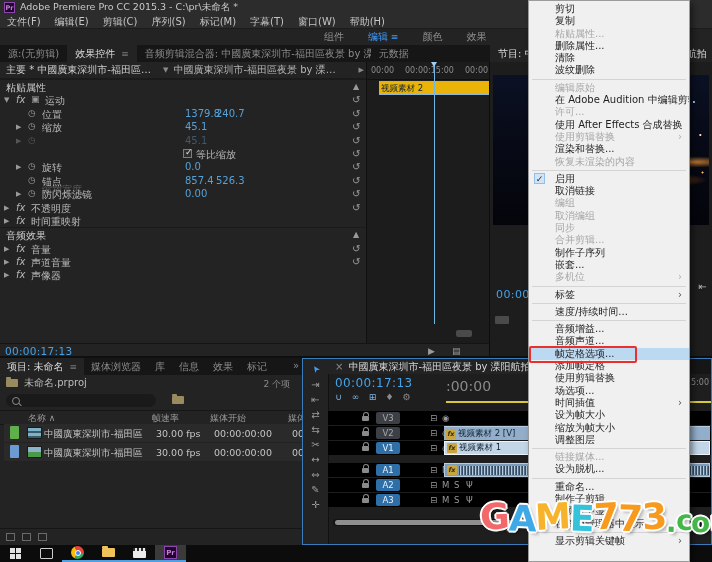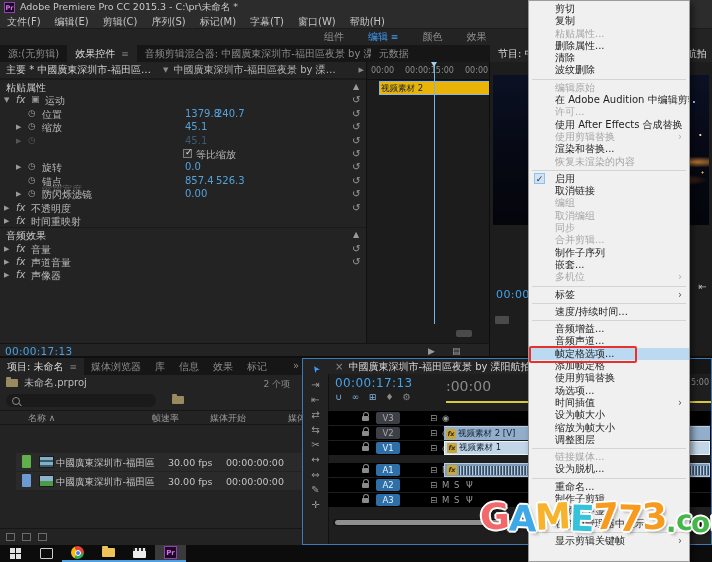--- a/index.html
+++ b/index.html
@@ -86,21 +86,21 @@
   #proj-crumb{position:absolute;left:0;top:17px;width:302px;height:16px;display:flex;align-items:center;gap:6px;padding-left:6px;box-sizing:border-box;}
   #proj-count{position:absolute;right:12px;top:20px;color:#8a8a8a;font-size:9px;}
   #proj-search{position:absolute;left:6px;top:36px;width:150px;height:13px;background:#1a1a1a;border-radius:7px;display:flex;align-items:center;gap:4px;padding-left:6px;box-sizing:border-box;}
   .mag{width:6px;height:6px;border:1px solid #8a8a8a;border-radius:50%;position:relative;}
   .mag::after{content:"";position:absolute;width:4px;height:1px;background:#8a8a8a;transform:rotate(45deg);right:-3px;bottom:-1px;}
   .folder{width:12px;height:8px;background:#9a8a5f;border-radius:1px;position:relative;}
   .folder::before{content:"";position:absolute;top:-2px;left:0;width:5px;height:2px;background:#9a8a5f;border-radius:1px 1px 0 0;}
   #proj-folder2{position:absolute;left:172px;top:38px;}
   #proj-cols{position:absolute;left:0;top:52px;width:302px;height:13px;background:#232323;border-top:1px solid #161616;border-bottom:1px solid #161616;color:#9a9a9a;font-size:9px;}
   #proj-cols span{position:absolute;top:1px;white-space:nowrap;}
-  #proj-rows{position:absolute;left:16px;top:66px;width:302px;margin-top:29px;}
+  #proj-rows{position:absolute;left:4px;top:66px;width:302px;}
   .proj-row{position:relative;height:18px;background:#2a2a2a;border-bottom:1px solid #222;color:#c4c4c4;}
   .proj-row span{position:absolute;top:4px;white-space:nowrap;font-size:9.5px;}
   .proj-row .chip{position:absolute;left:6px;top:2px;width:9px;height:13px;border-radius:1px;}
   .proj-row .ricon{position:absolute;left:24px;top:4px;width:13px;height:10px;outline:1px solid #1a1a1a;}
   .ricon.sequence{background:linear-gradient(180deg,#7fb2c9 0 3px,#3a5a6a 3px 5px,#7fb2c9 5px 8px,#3a5a6a 8px 10px);}
   .ricon.clip{background:linear-gradient(180deg,#8fb2cc 0 5px,#4a9a4a 5px 10px);}
   #proj-bottom{position:absolute;left:0;top:170px;width:302px;height:17px;border-top:1px solid #161616;display:flex;align-items:center;gap:7px;padding-left:6px;box-sizing:border-box;}
   .mini-ic{width:9px;height:8px;border:1px solid #6a6a6a;box-sizing:border-box;}
   
   #timeline{left:302px;top:358px;width:410px;height:187px;background:#1e1e1e;border:1px solid #3a7cba;box-sizing:border-box;overflow:hidden;}

